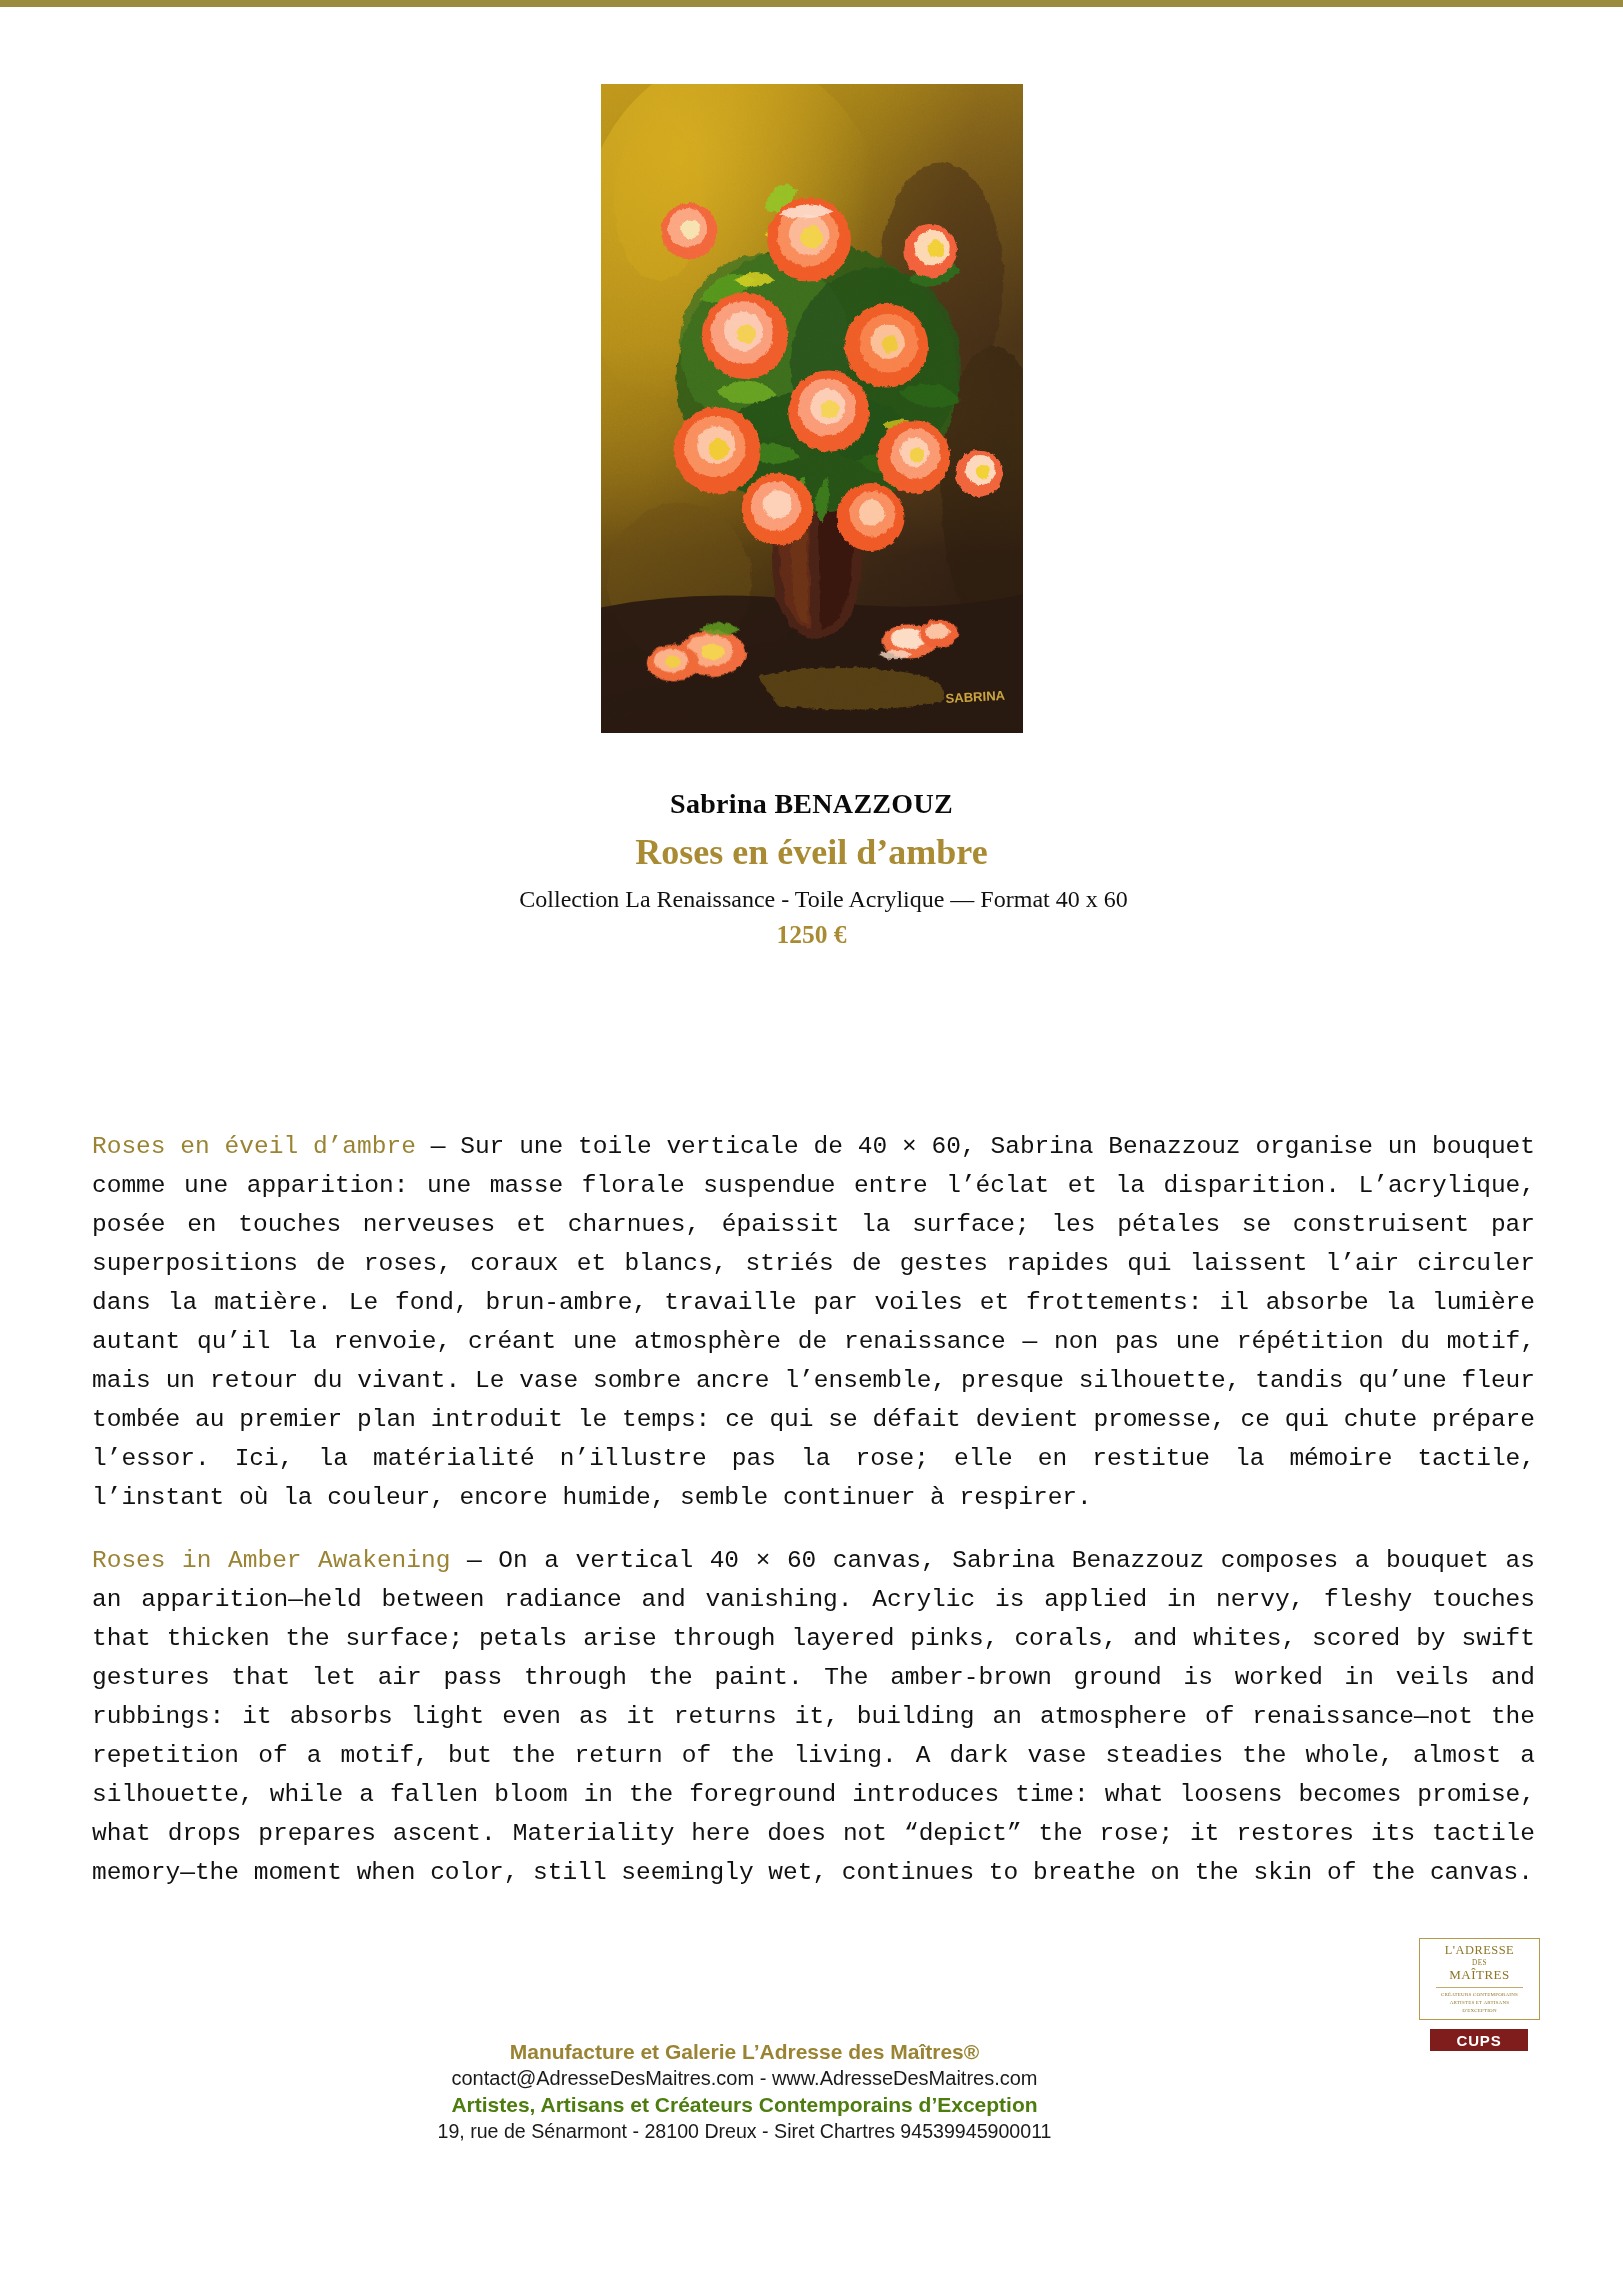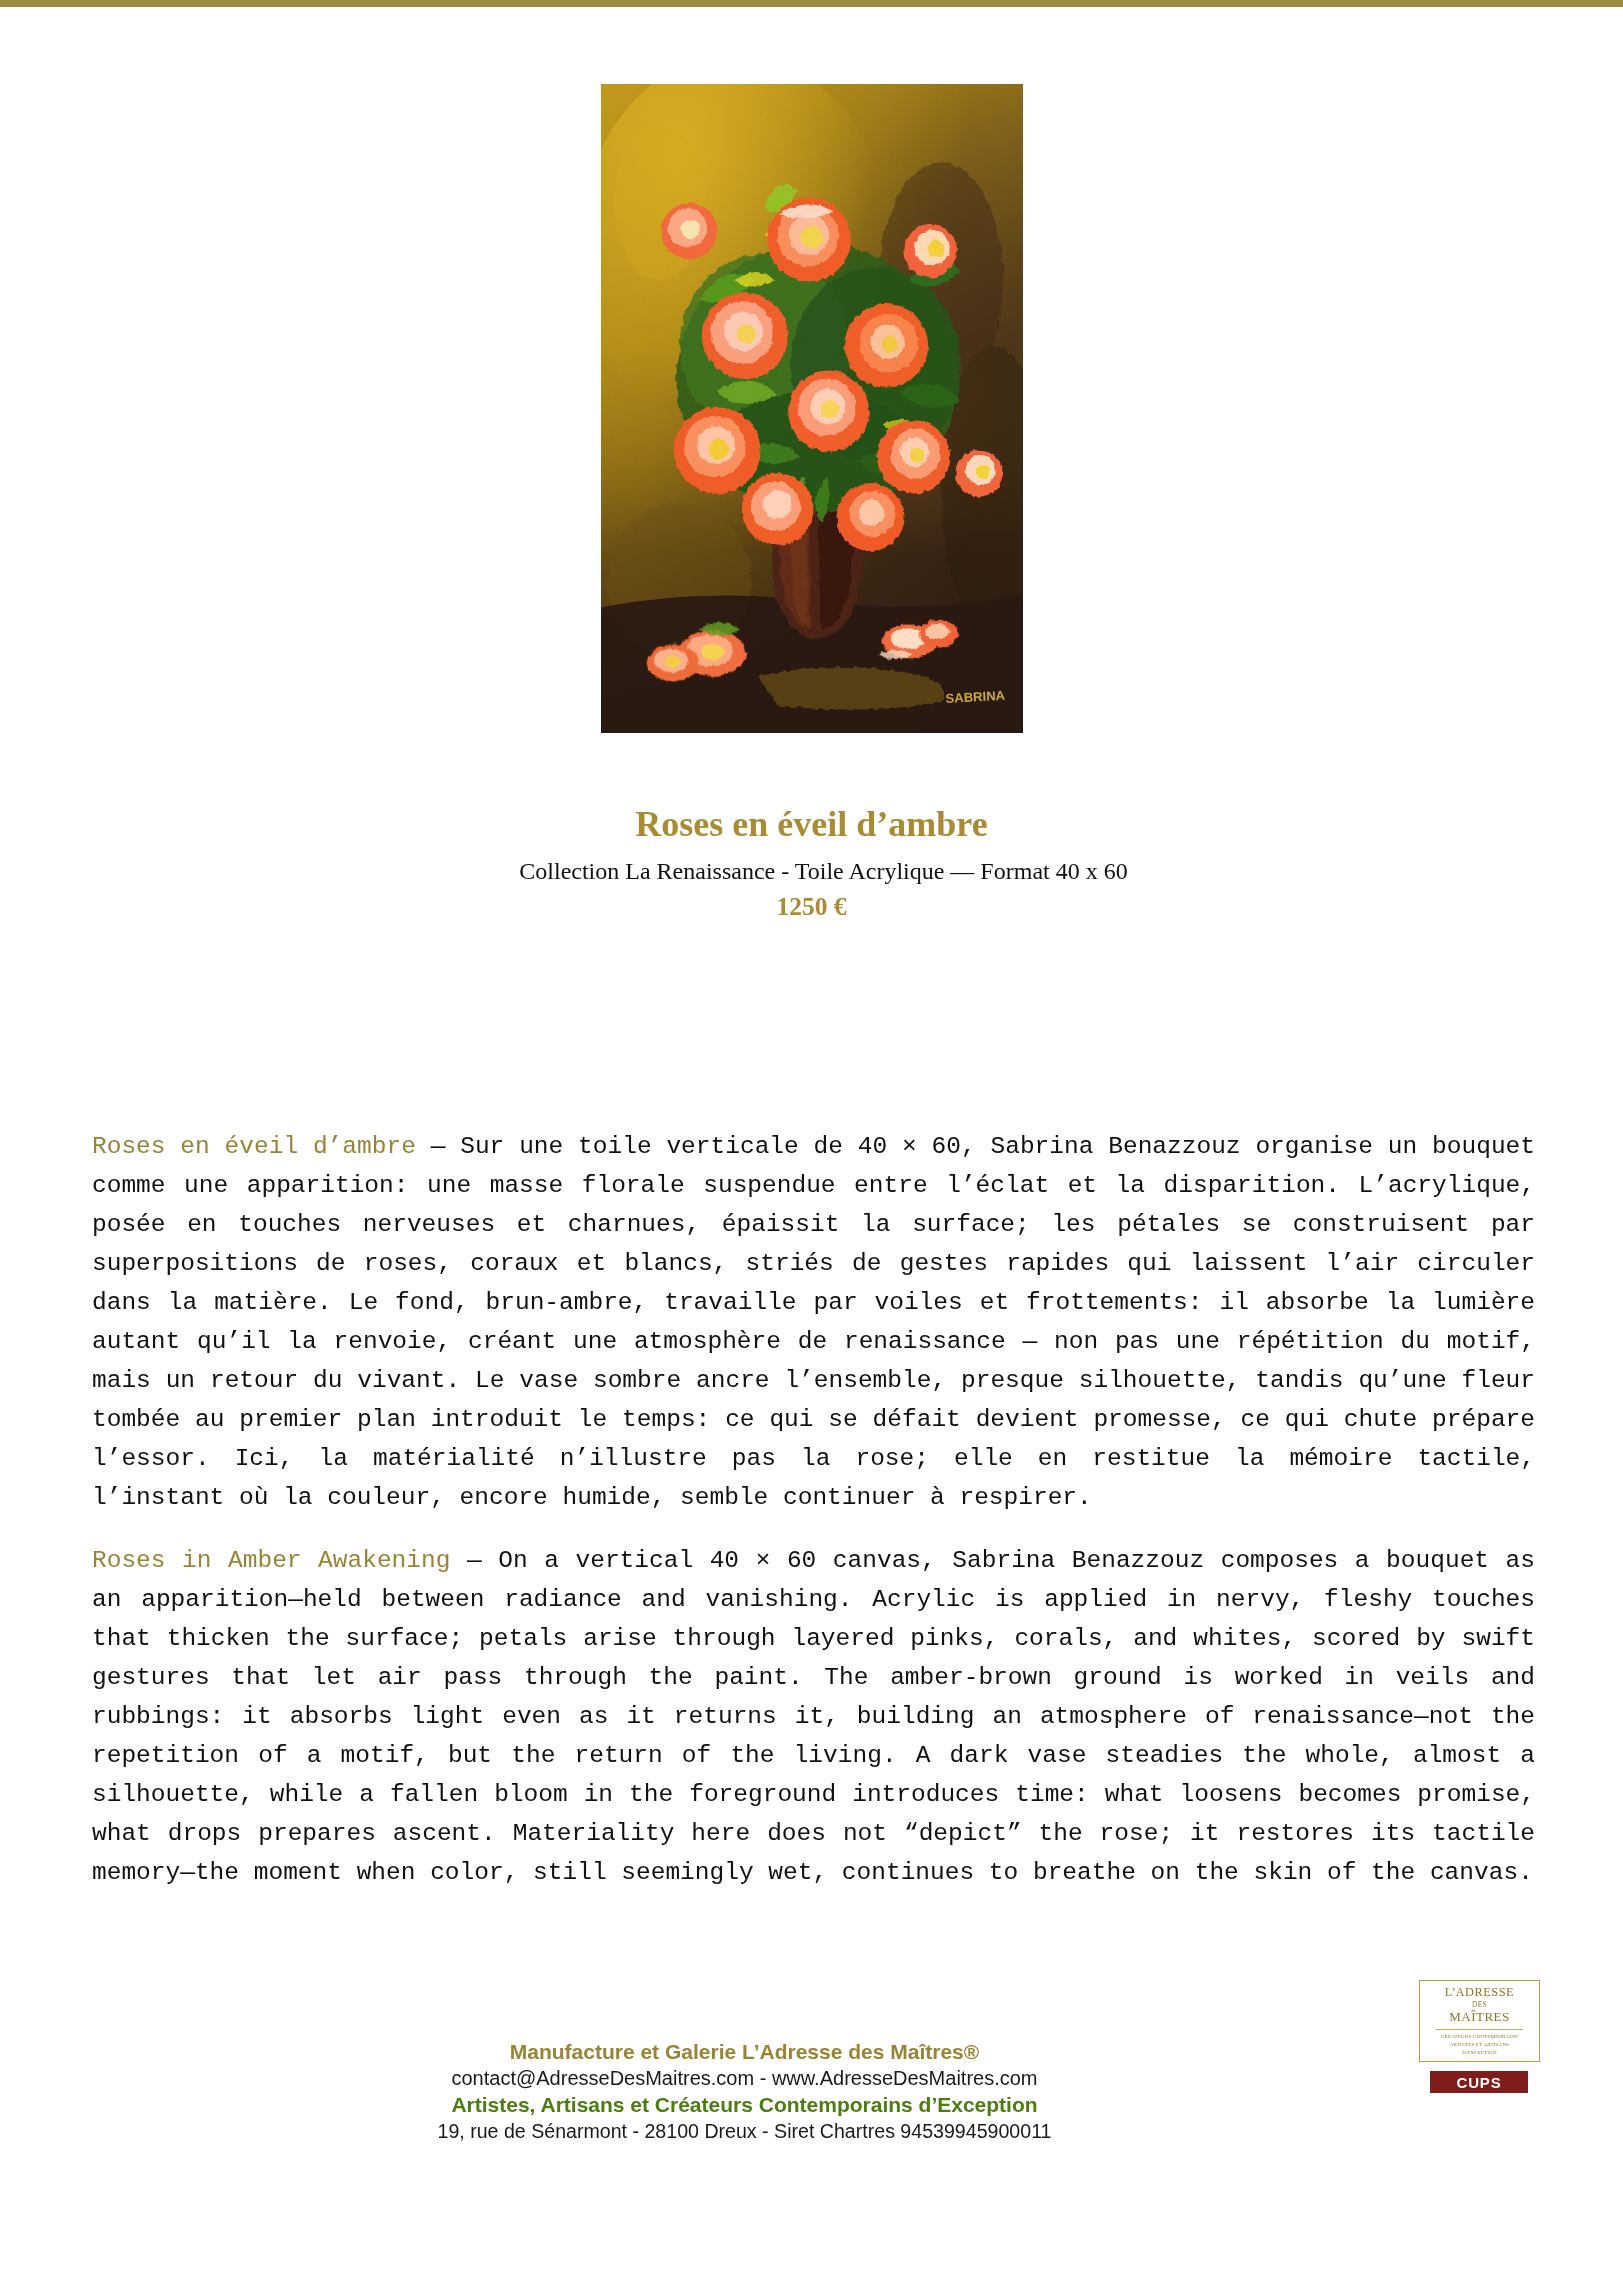--- a/index.html
+++ b/index.html
@@ -133,21 +133,21 @@
   }
   .footer-dark-2 {
     color: #1a1a1a;
     font-size: 19.6px;
   }
 
   
   .logo-area {
     position: absolute;
     left: 1419px;
-    top: 1980px;
+    top: 1938px;
     width: 121px;
   }
   .logo-box {
     border: 1.3px solid #b59a4a;
     box-sizing: border-box;
     width: 121px;
     height: 82px;
     background: #ffffff;
     text-align: center;
     padding: 5.2px 3.9px 3.9px 3.9px;
@@ -378,20 +378,21 @@
       </g>
     </g>
 
     <text x="527" y="946" font-family="Liberation Sans, sans-serif" font-size="20" font-weight="bold" fill="#c8a23c" transform="rotate(-3 527 946)">SABRINA</text>
 
     <rect width="645" height="992" filter="url(#canvasgrain)" opacity="0.10" style="mix-blend-mode:overlay"></rect>
   </svg>
 </div>
 
 <div class="title-block">
+  <p class="artist-name">Sabrina BENAZZOUZ</p>
   <p class="artwork-title">Roses en éveil d’ambre</p>
   <p class="artwork-subtitle">Collection La Renaissance - Toile Acrylique — Format 40 x 60</p>
   <p class="artwork-price">1250 €</p>
 </div>
 
 <div class="body-text">
   <p class="para"><span class="lead">Roses en éveil d’ambre</span><span> — Sur une toile verticale de 40 × 60, Sabrina Benazzouz organise un bouquet comme une apparition: une masse florale suspendue entre l’éclat et la disparition. L’acrylique, posée en touches nerveuses et charnues, épaissit la surface; les pétales se construisent par superpositions de roses, coraux et blancs, striés de gestes rapides qui laissent l’air circuler dans la matière. Le fond, brun-ambre, travaille par voiles et frottements: il absorbe la lumière autant qu’il la renvoie, créant une atmosphère de renaissance — non pas une répétition du motif, mais un retour du vivant. Le vase sombre ancre l’ensemble, presque silhouette, tandis qu’une fleur tombée au premier plan introduit le temps: ce qui se défait devient promesse, ce qui chute prépare l’essor. Ici, la matérialité n’illustre pas la rose; elle en restitue la mémoire tactile, l’instant où la couleur, encore humide, semble continuer à respirer.</span></p>
 
   <p class="para"><span class="lead">Roses in Amber Awakening</span><span> — On a vertical 40 × 60 canvas, Sabrina Benazzouz composes a bouquet as an apparition—held between radiance and vanishing. Acrylic is applied in nervy, fleshy touches that thicken the surface; petals arise through layered pinks, corals, and whites, scored by swift gestures that let air pass through the paint. The amber-brown ground is worked in veils and rubbings: it absorbs light even as it returns it, building an atmosphere of renaissance—not the repetition of a motif, but the return of the living. A dark vase steadies the whole, almost a silhouette, while a fallen bloom in the foreground introduces time: what loosens becomes promise, what drops prepares ascent. Materiality here does not “depict” the rose; it restores its tactile memory—the moment when color, still seemingly wet, continues to breathe on the skin of the canvas.</span></p>
 </div>

